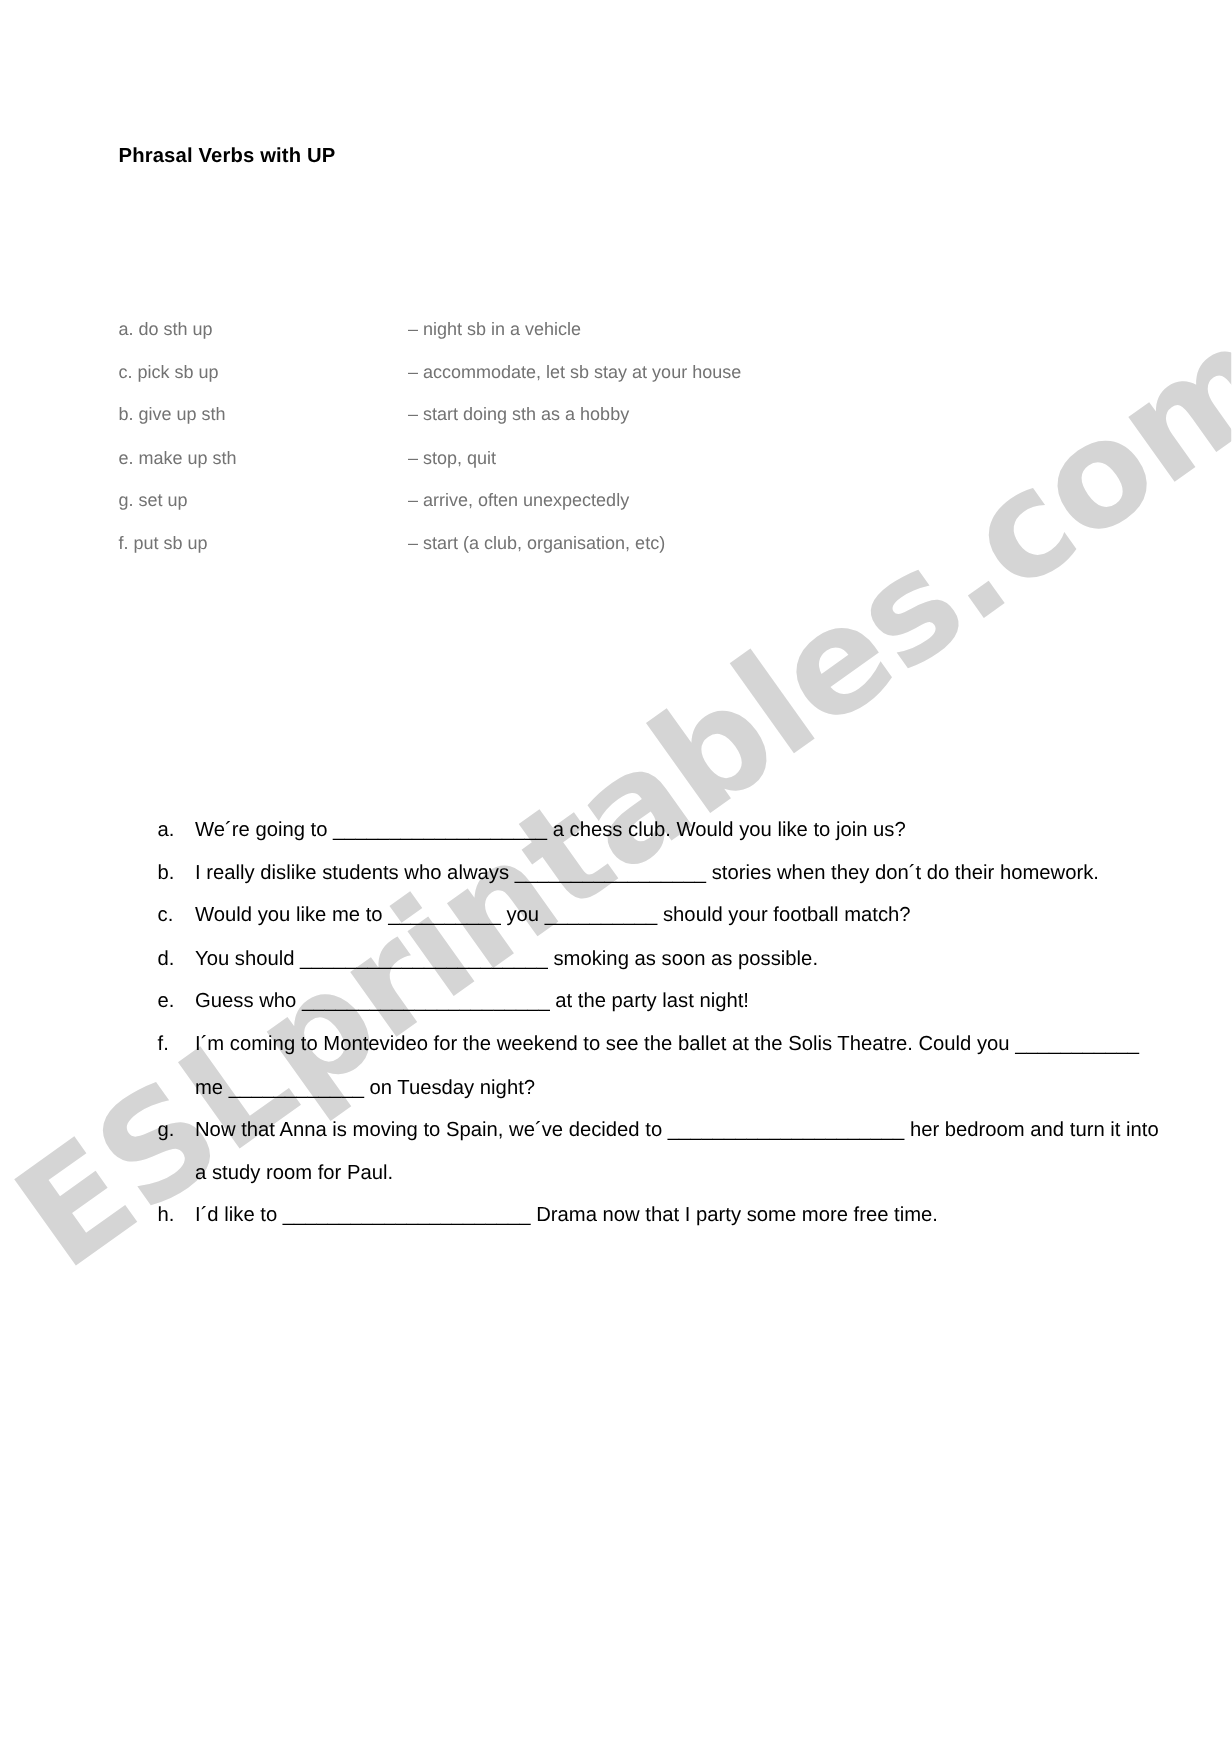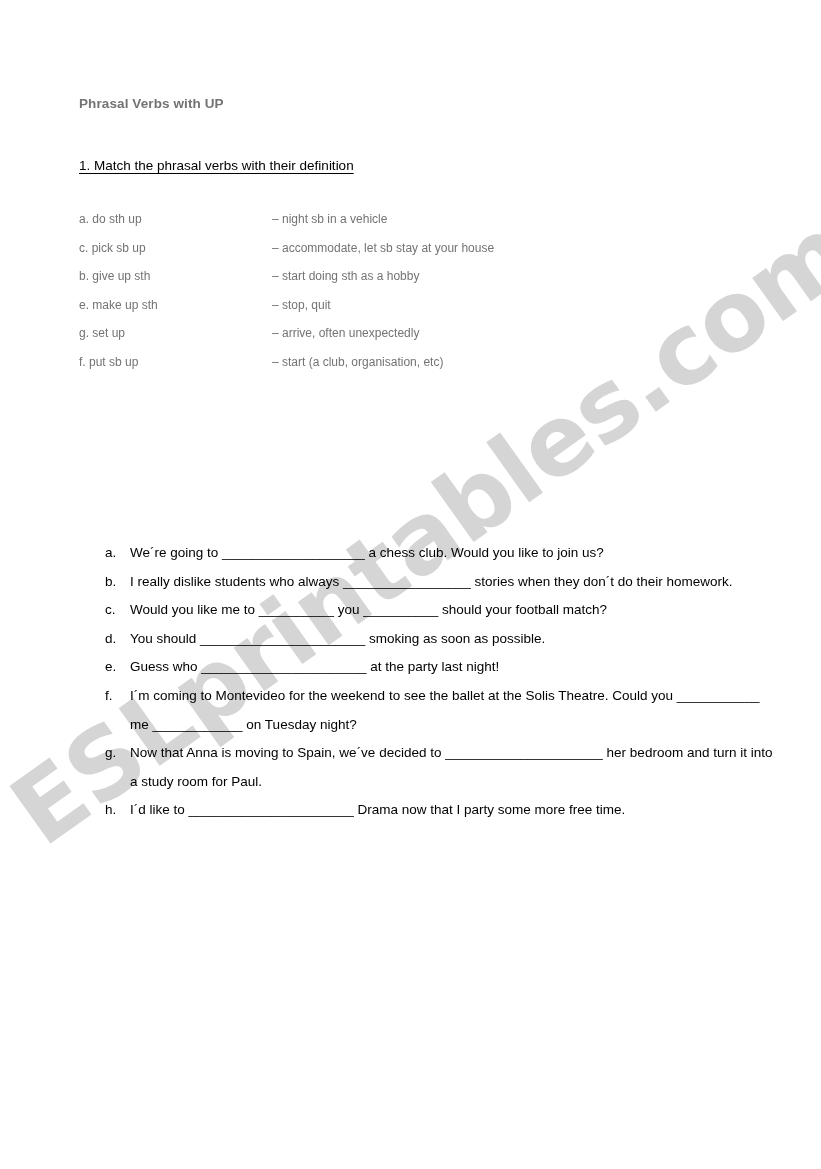--- a/index.html
+++ b/index.html
@@ -51,21 +51,21 @@
     height: 1169px;
     z-index: 2;
   }
 
   .doc-title {
     position: absolute;
     left: 79px;
     top: 96px;
     font-size: 13.5px;
     font-weight: bold;
-    color: #737373;
+    color: #000000;
     letter-spacing: 0.1px;
     white-space: nowrap;
   }
 
   .section-heading {
     position: absolute;
     left: 79px;
     font-size: 13.5px;
     color: #000000;
     text-decoration: underline;
@@ -131,21 +131,20 @@
 <div id="page">
 
   <div id="watermark-layer">
     <div id="watermark-text">ESLprintables.com</div>
   </div>
 
   <div id="content">
 
     <div class="doc-title">Phrasal Verbs with UP</div>
 
-    <div class="section-heading" id="heading-match">1. Match the phrasal verbs with their definition</div>
 
     <div id="match-list">
         <div class="match-row">
           <span class="match-term">a. do sth up</span>
           <span class="match-def">– night sb in a vehicle</span>
         </div>
         <div class="match-row">
           <span class="match-term">c. pick sb up</span>
           <span class="match-def">– accommodate, let sb stay at your house</span>
         </div>

